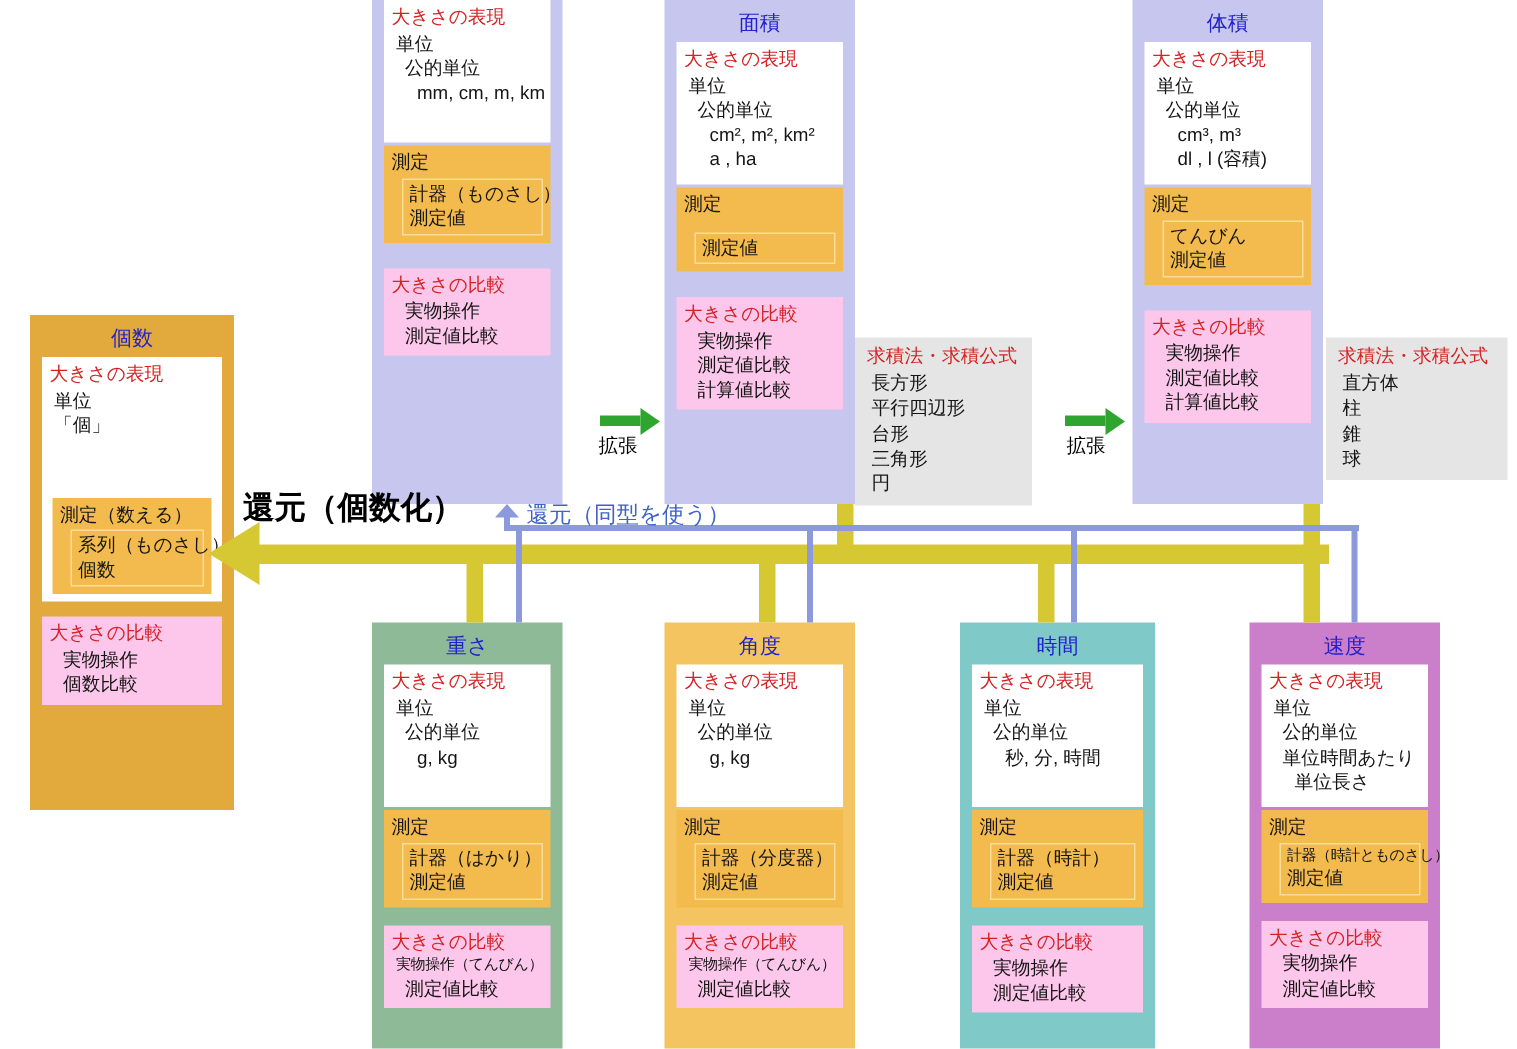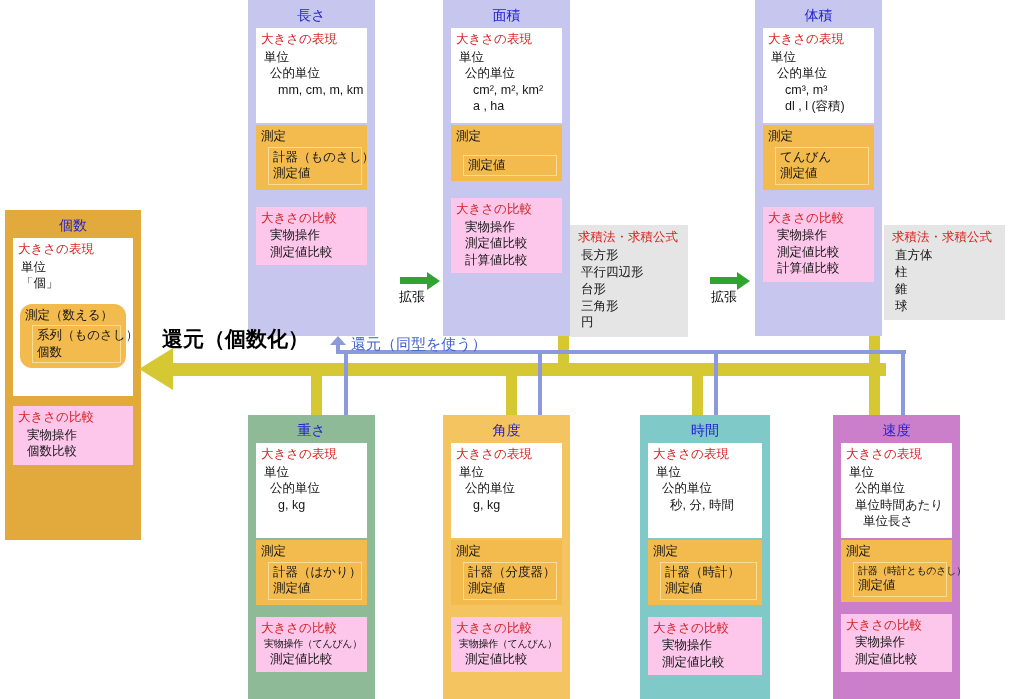--- a/index.html
+++ b/index.html
@@ -9,21 +9,21 @@
     background:#ffffff; color:#151515;
     font-family:"Liberation Sans","DejaVu Sans",sans-serif;
     font-size:12.5px; line-height:1.32;
   }
   .panel { position:absolute; width:127px; }
   .top    { top:0; height:336px; background:#c6c6ee; }
   .bottom { top:415px; height:328px; }
   .p-length { left:248px; }
   .p-area   { left:443px; }
   .p-volume { left:755px; }
-  .p-kosu   { left:5px; top:210px; width:136px; height:330px; background:#e2a93c; }
+  .p-kosu   { left:20px; top:210px; width:136px; height:330px; background:#e2a93c; }
   .p-weight { left:248px; background:#8eba98; }
   .p-angle  { left:443px; background:#f3c45f; }
   .p-time   { left:640px; width:130px; background:#7fc9c9; }
   .p-speed  { left:833px; background:#cb7fcb; }
 
   .panel-title { text-align:center; font-size:14px; color:#2222cc; padding:6px 0 4px; }
   .sec { margin:0 8px; padding:3px 5px 5px; }
   .sec-title { margin-bottom:1px; }
   .red { color:#d42222; }
   .ln { white-space:nowrap; }
@@ -34,21 +34,21 @@
 
   .expr { background:#ffffff; min-height:95px; }
   .meas { background:#f3ba4d; margin-top:2px; min-height:50px; }
   .bottom .meas { min-height:55px; }
   .meas-inner { border:1px solid #f9dc96; margin:2px 0 0 7px; padding:1px 4px 2px; }
   .gap { margin-top:10px; }
   .comp { background:#fcc7eb; margin-top:17px; }
   .bottom .comp { margin-top:12px; }
 
   .p-kosu .expr { min-height:158px; }
-  .p-kosu .expr .meas { margin:12px 2px 0; min-height:62px;border-radius:12px; }
+  .p-kosu .expr .meas { margin:40px 2px 0; min-height:62px; }
   .p-kosu .comp { margin-top:10px; }
 
   .formula { position:absolute; background:#e5e5e5; padding:4px 8px 6px; line-height:1.35; }
 
   .seg { position:absolute; }
   .yellow { background:#d6c832; }
   .blue { background:#8c9adb; }
   .greenbar { background:#2fa52f; }
   .tri { position:absolute; width:0; height:0; }
   .floatlabel { position:absolute; white-space:nowrap; color:#000; }
@@ -76,21 +76,20 @@
       </div>
     </div>
     <div class="sec comp">
       <div class="sec-title red">大きさの比較</div>
       <div class="ln i2">実物操作</div>
       <div class="ln i2">個数比較</div>
     </div>
   </div>
 
   <div class="panel top p-length">
-    <div class="panel-title">長さ</div>
     <div class="sec expr">
       <div class="sec-title red">大きさの表現</div>
       <div class="ln i1">単位</div>
       <div class="ln i2">公的単位</div>
       <div class="ln i3">mm, cm, m, km</div>
     </div>
     <div class="sec meas">
       <div class="ln">測定</div>
       <div class="meas-inner">
         <div class="ln">計器（ものさし）</div>

